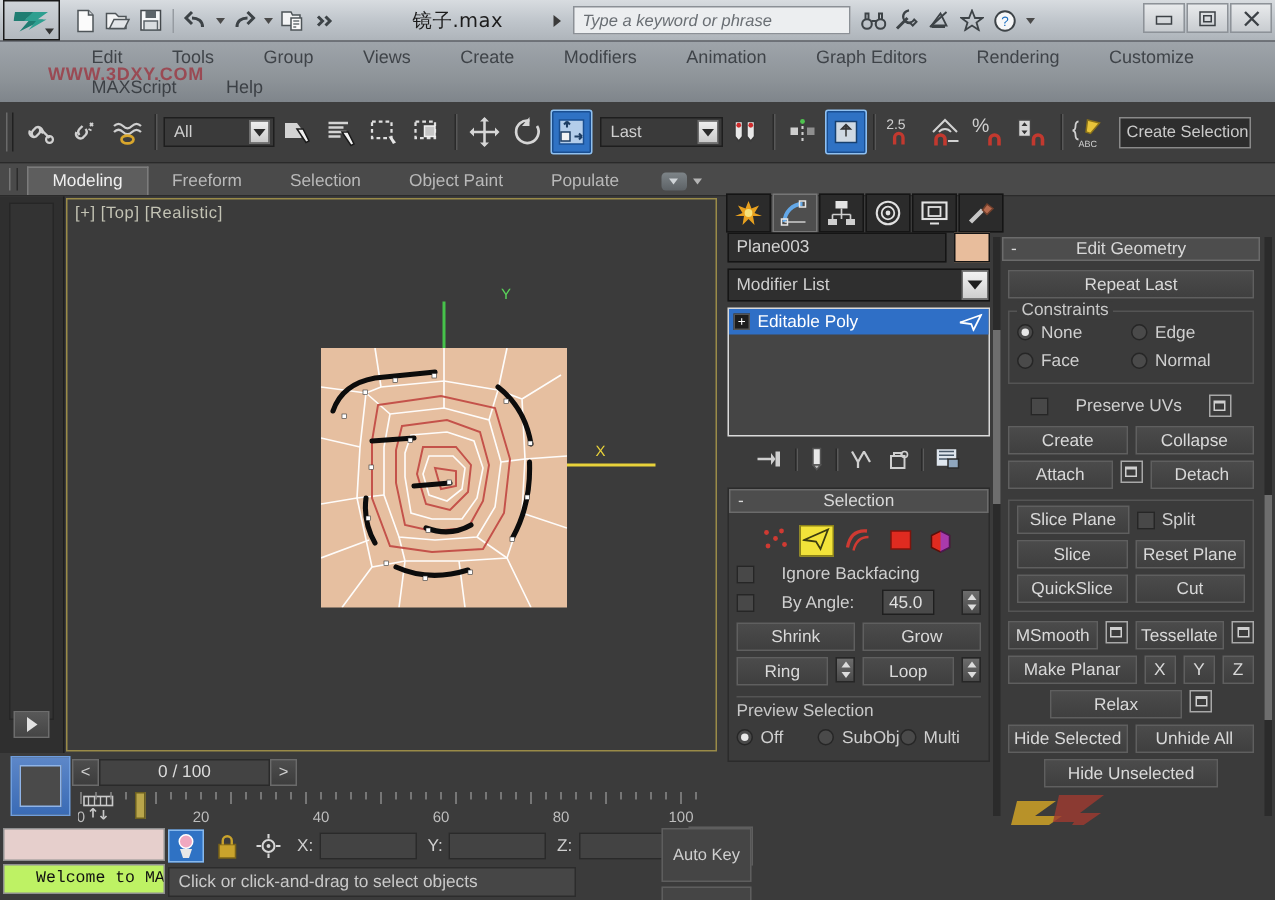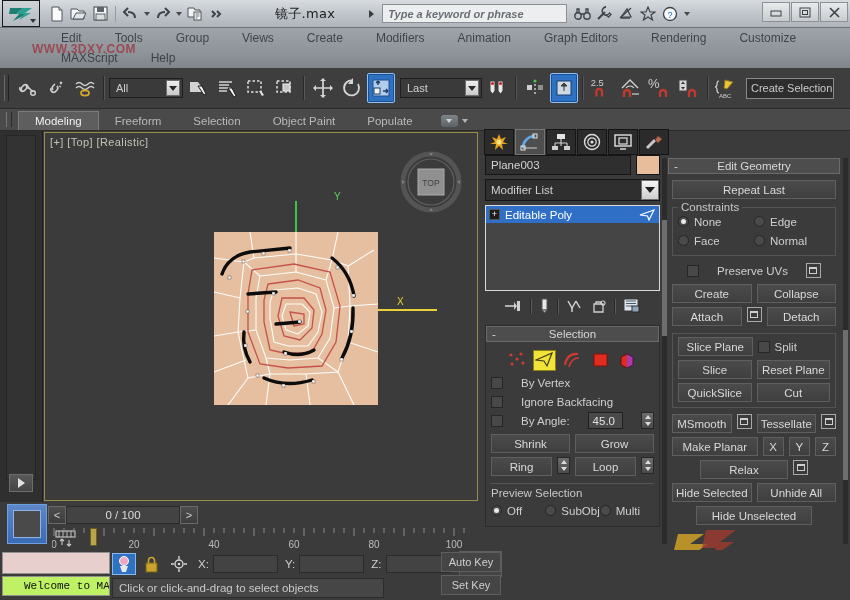--- a/index.html
+++ b/index.html
@@ -36,21 +36,21 @@
   .doc-title {
     flex: 0 0 auto; margin-left: 48px; font-size: 13px; color: #1c1c1c;
     font-family: "DejaVu Sans", sans-serif; letter-spacing: .3px;
   }
   .title-caret { margin-left: 34px; width:0;height:0;
     border-top:4px solid transparent;border-bottom:4px solid transparent;border-left:5px solid #3a3a3a; }
   .searchbox {
     margin-left: 8px; width: 185px; height: 19px; background: #eceef0;
     border: 1px solid #8b9096; display: flex; align-items: center; padding: 0 5px;
   }
-  .searchbox span { font-style: italic; color: #6a6f74; font-size: 11px; font-weight: bold; }
+  .searchbox span { font-style: italic; color: #6a6f74; font-size: 11px; }
   .tb-icons { display: flex; align-items: center; gap: 2px; margin-left: 5px; }
   .tb-icons .ic { width: 20px; height: 20px; display:flex;align-items:center;justify-content:center; cursor:pointer;}
   .wctrl { position: absolute; right: 2px; top: 2px; display: flex; gap: 1px; }
   .wbtn {
     width: 28px; height: 20px; border: 1px solid #8d9298;
     background: linear-gradient(180deg,#e8eaec,#c8ccd0);
     display: flex; align-items: center; justify-content: center; cursor: pointer;
   }
 
   
@@ -256,21 +256,21 @@
     overflow:hidden; white-space:nowrap;}
   .coordbar { position: absolute; left: 112px; top: 2px; width: 390px; height: 24px; display: flex; align-items: center; gap: 4px; }
   .cbtn { width: 24px; height: 22px; display:flex;align-items:center;justify-content:center; cursor:pointer; }
   .cbtn.on { background: #2f72c4; border: 1px solid #87b8ec; }
   .coordlbl { font-size: 11.5px; color: #cfcfcf; margin-left: 3px; }
   .coordfield { width: 66px; height: 18px; background: #434343; border: 1px solid #2a2a2a; }
   .prompt {
     position: absolute; left: 112px; top: 28px; width: 272px; height: 20px; background: #464646;
     border: 1px solid #2c2c2c; color: #c9c9c9; font-size: 11.5px; display:flex;align-items:center;padding-left:6px;
   }
-  .kbtn { height: 20px; background: #454545; border: 1px solid #5e5e5e; color: #cfcfcf; font-size: 11px;
+  .kbtn { height: 36px; background: #454545; border: 1px solid #5e5e5e; color: #cfcfcf; font-size: 11px;
     display: flex; align-items: center; justify-content: center; margin-bottom: 3px; cursor: pointer;}
   .wmlogo { position: absolute; left: 672px; top: 520px; width: 72px; height: 48px; opacity: .85; pointer-events:none; }
   svg { display: block; }
 </style>
 </head>
 <body>
 
 <div id="app">
 
   <div class="titlebar">
@@ -647,29 +647,20 @@
           <rect x="42" y="142" width="3" height="3"></rect>
             <rect x="30" y="112" width="3" height="3"></rect>
           <rect x="32" y="78" width="3" height="3"></rect>
             <rect x="58" y="60" width="3" height="3"></rect>
           <rect x="84" y="88" width="3" height="3"></rect>
             <rect x="70" y="120" width="3" height="3"></rect>
         </g>
       </svg>
     </div>
 
-    <div class="viewcube">
-      <svg width="66" height="66" viewBox="0 0 66 66">
-        <circle cx="33" cy="33" r="28" fill="none" stroke="#5e5e5e" stroke-width="5" opacity="0.75"></circle>
-        <circle cx="33" cy="33" r="23" fill="none" stroke="#6e6e6e" stroke-width="1.2" opacity="0.7"></circle>
-        <rect x="20" y="20" width="26" height="26" fill="#9a9a9a" stroke="#b8b8b8" opacity="0.9"></rect>
-        <text x="33" y="37" font-size="8.5" text-anchor="middle" fill="#3e3e3e" font-family="Liberation Sans">TOP</text>
-        <path d="M31 4h4l-2 3zM31 62h4l-2-3zM4 31v4l3-2zM62 31v4l-3-2z" fill="#7d7d7d"></path>
-      </svg>
-    </div>
   </div>
 
   <div class="cptabs" style="position:absolute;left:484px;top:129px">
     <div class="cptab">
       <svg width="20" height="18" viewBox="0 0 20 18">
           <polygon points="10,1 12,6 17,4 14,9 19,11 13,11 14,17 10,13 6,17 7,11 1,11 6,9 3,4 8,6" fill="#e8a11f"></polygon>
           <circle cx="10" cy="9" r="2.6" fill="#f6e27a"></circle>
         </svg>
     </div>
     <div class="cptab active">
@@ -807,24 +798,20 @@
               </svg>
           </span>
           <span class="selicon">
             <svg width="19" height="17" viewBox="0 0 19 17">
                 <path d="M2 5l6-3 6 3v8l-6 3-6-3z" fill="#e02b20" stroke="#5a0f09"></path>
                 <path d="M8 2l6 3v8l-6 3" fill="#9b3fd0" opacity=".8" stroke="#4a1a66"></path>
               </svg>
           </span>
         </div>
 
-        <div class="chkrow">
-          <span class="chk"></span>
-          <span>By Vertex</span>
-        </div>
         <div class="chkrow">
           <span class="chk"></span>
           <span>Ignore Backfacing</span>
         </div>
         <div class="chkrow">
           <span class="chk"></span>
           <span>By Angle:</span>
           <span class="numfield">45.0</span>
           <span class="spin">
               <i class="u"></i>

